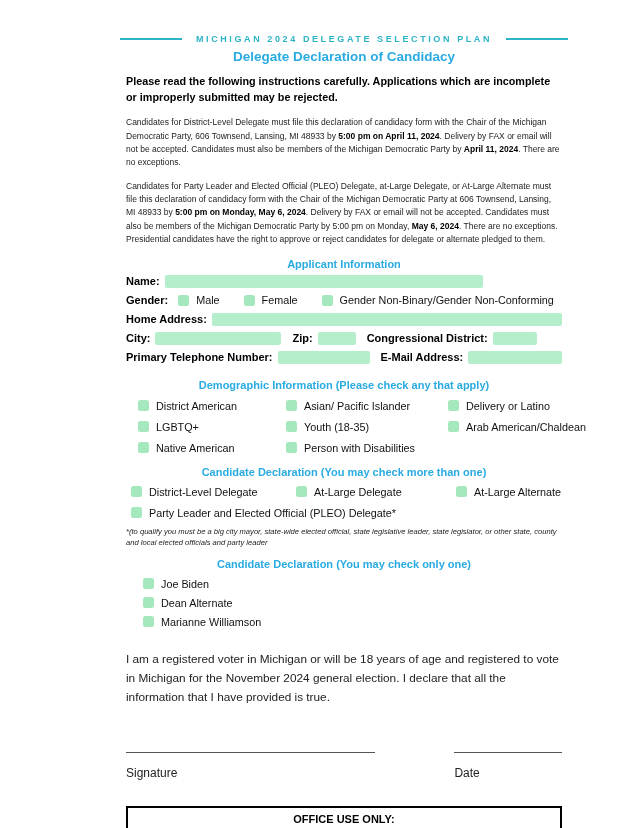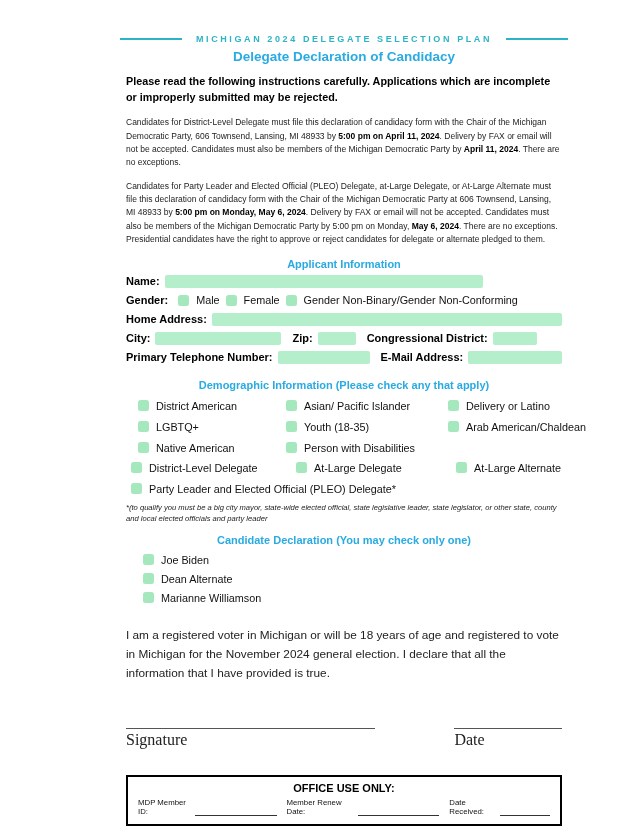--- a/index.html
+++ b/index.html
@@ -40,37 +40,37 @@
   .f-zip{width:38px;}
   .f-cd{width:44px;}
   .f-phone{width:92px;}
   .grp{margin-left:11px;}
 
   
   .check-item{display:flex;align-items:center;gap:7px;}
   .checkbox{width:11px;height:11px;background:var(--checkbox-green);border-radius:2.5px;flex:none;}
   .check-label{font-size:10.8px;color:#111;white-space:nowrap;}
 
-  .gender-options{display:flex;gap:6px;margin-left:10px;align-items:flex-start;}
+  .gender-options{display:flex;gap:24px;margin-left:10px;align-items:flex-start;}
 
   .demo-grid{display:grid;grid-template-columns:148px 162px auto;row-gap:9px;margin:9px 0 0 12px;}
   .cd1-grid{display:grid;grid-template-columns:165px 160px auto;row-gap:9px;margin:8px 0 0 5px;}
   .cd1-grid > div:nth-of-type(4){grid-column:1 / -1;}
 
   .footnote{margin-top:7px;font-size:7.6px;font-style:italic;line-height:1.5;color:#222;}
 
   .cd2-list{display:flex;flex-direction:column;gap:7px;margin:8px 0 0 17px;}
 
   .affirmation{margin-top:22px;font-size:11.8px;line-height:1.62;color:#222;}
 
   .sig-block{display:flex;gap:79px;margin-top:34px;}
   .sig-col{width:255px;}
   .sig-col.date{width:110px;}
   .sig-line{border-bottom:1.2px solid #555;height:12px;}
-  .sig-label{margin-top:2px;font-size:16px;color:#222;font-family:Liberation Serif, serif;}
+  .sig-label{margin-top:13px;font-size:12px;color:#222;}
 
   .office-box{border:2px solid #000;margin-top:26px;padding:5px 10px 8px;}
   .office-title{text-align:center;font-size:11px;font-weight:700;color:#000;}
   .office-row{display:flex;align-items:flex-end;margin-top:4px;}
   .office-item{display:flex;align-items:flex-end;gap:3px;font-size:7.8px;color:#111;}
   .office-item + .office-item{margin-left:10px;}
   .office-line{border-bottom:1px solid #333;height:9px;width:90px;display:inline-block;}
   .office-item:nth-of-type(3) .office-line{width:55px;}
 </style>
 </head>
@@ -179,20 +179,21 @@
           <span class="checkbox"></span>
           <span class="check-label">Native American</span>
         </div>
 
         <div class="check-item">
           <span class="checkbox"></span>
           <span class="check-label">Person with Disabilities</span>
         </div>
       </div>
 
+    <div class="section-heading sh-cd1">Candidate Declaration (You may check more than one)</div>
 
     <div class="cd1-grid">
 
         <div class="check-item">
           <span class="checkbox"></span>
           <span class="check-label">District-Level Delegate</span>
         </div>
 
         <div class="check-item">
           <span class="checkbox"></span>

